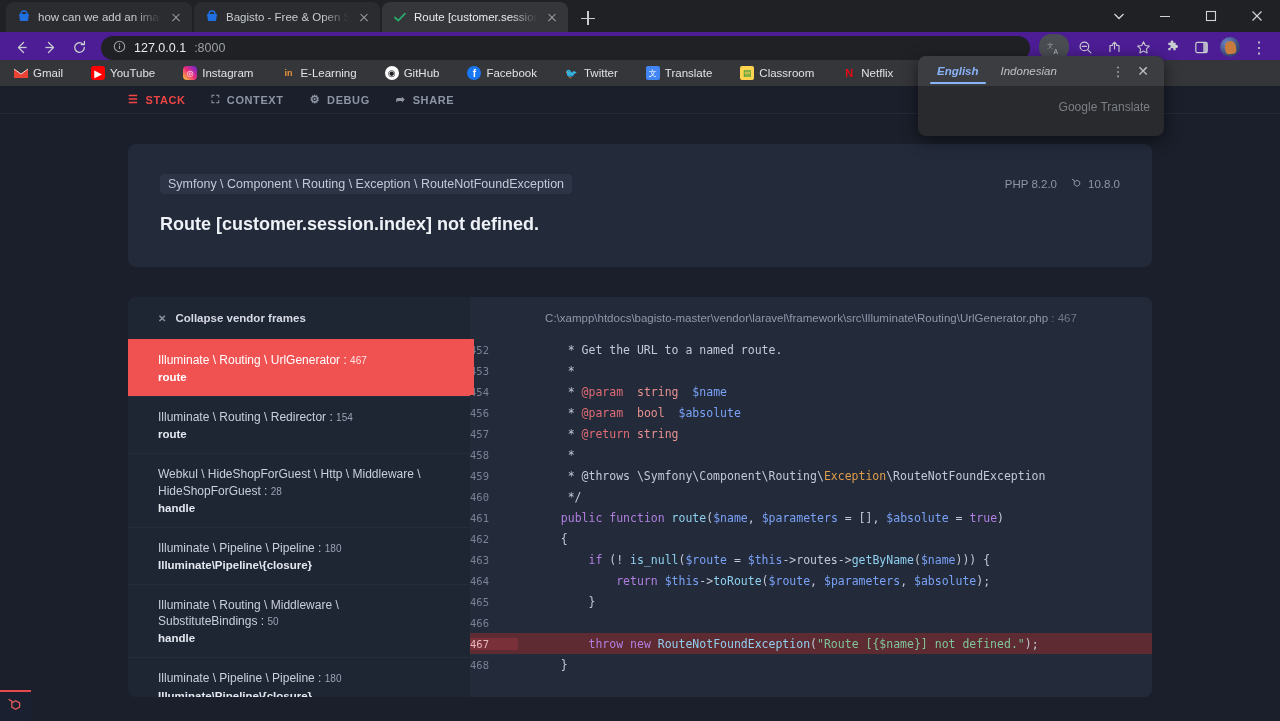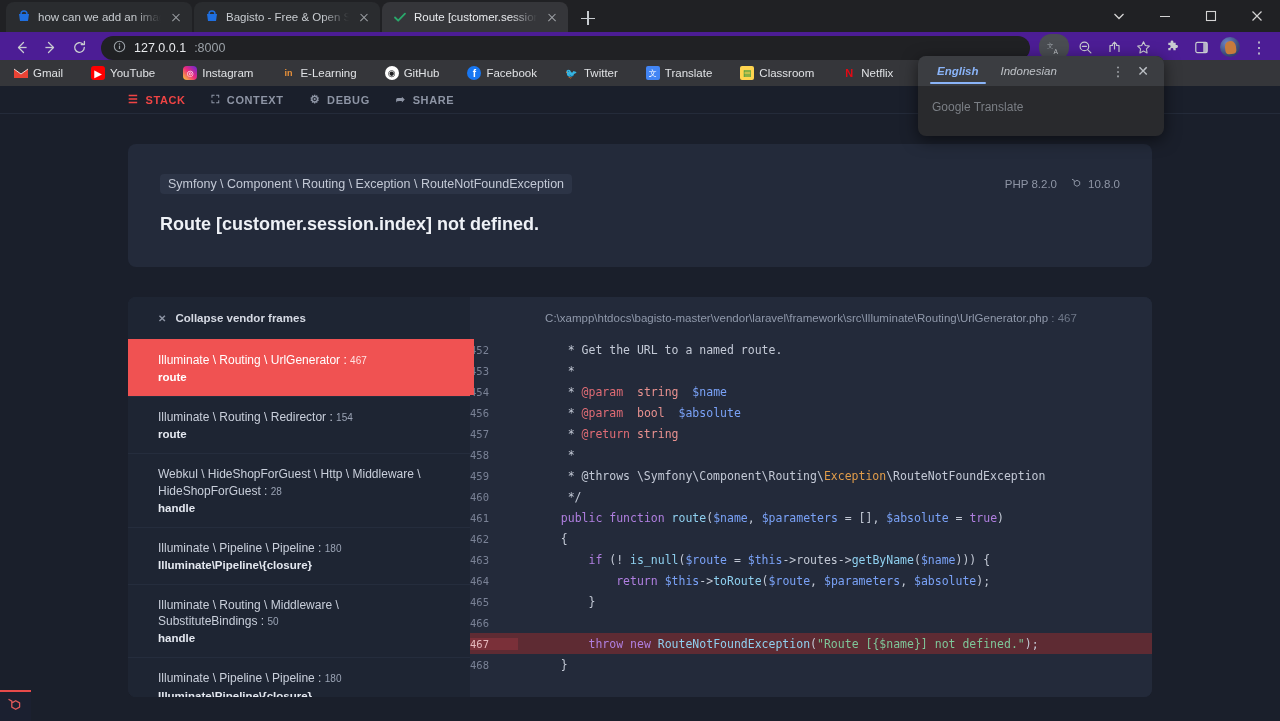--- a/index.html
+++ b/index.html
@@ -96,21 +96,21 @@
     z-index: 40; overflow: hidden;
   }
   .tp-head { height: 30px; background: #3b3d41; display: flex; align-items: center;
              padding: 0 10px; gap: 4px; position: relative; }
   .tp-tab { font-size: 11.5px; padding: 6px 9px 7px; color: #bdc1c6; position: relative; font-style: italic; }
   .tp-tab.on { color: #8ab4f8; font-weight: bold; }
   .tp-tab.on::after { content:""; position:absolute; left:2px; right:2px; bottom:0;
                       height:2px; background:#8ab4f8; border-radius:2px; }
   .tp-kebab { margin-left: auto; width: 20px; text-align: center; color:#bdc1c6; font-size: 13px; }
   .tp-x { width: 22px; text-align:center; color:#bdc1c6; font-size: 14px; }
-  .tp-body { padding: 14px 14px; font-size: 12px; color: #7b7f85; }
+  .tp-body { padding: 14px 14px; font-size: 12px; color: #7b7f85; text-align: right; }
 
   
   .page { height: 635px; background: #1a1f2b; position: relative; overflow: hidden; }
 
   .ign-nav {
     height: 28px; display: flex; align-items: center; gap: 26px;
     padding-left: 128px; border-bottom: 1px solid #242b3a;
     font-size: 11px; letter-spacing: .6px; font-weight: bold;
   }
   .ign-nav-item { display: flex; align-items: center; gap: 7px; color: #8e95a5; }

